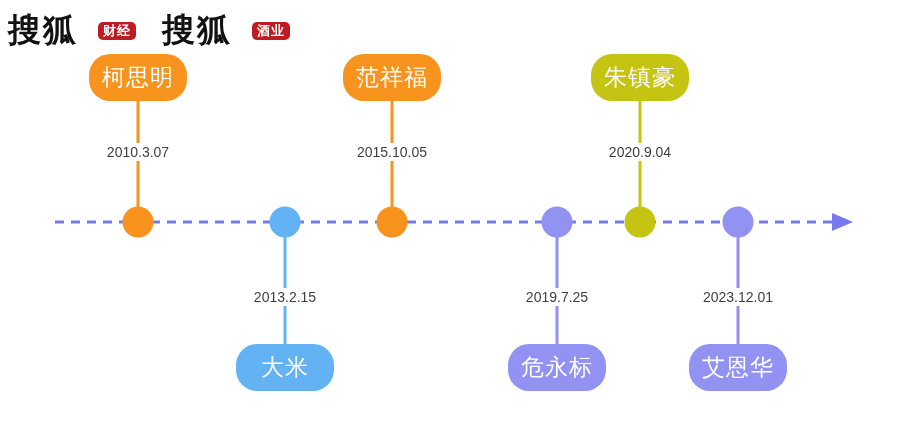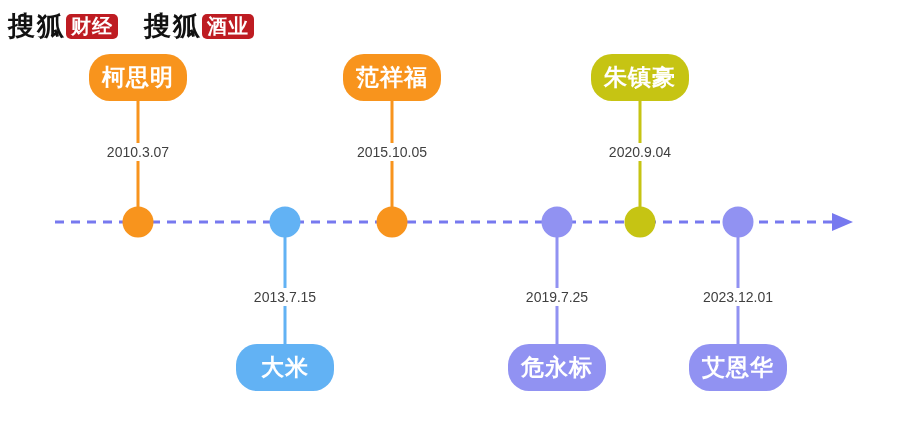--- a/index.html
+++ b/index.html
@@ -4,45 +4,45 @@
 <style>
   html,body{margin:0;padding:0;background:#fff;}
   .canvas{
     position:relative;width:900px;height:422px;background:#ffffff;overflow:hidden;
     font-family:"Liberation Sans","DejaVu Sans",sans-serif;
   }
   
   .logos{position:absolute;top:8px;left:8px;display:flex;gap:26px;align-items:center;}
   .logo{display:flex;align-items:center;}
   .logo-prefix{
-    font-size:27px;font-weight:900;color:#111;letter-spacing:2px;
+    font-size:33px;font-weight:900;color:#111;letter-spacing:2px;
     font-family:"Liberation Serif","DejaVu Serif",serif;
   }
   .logo-badge{
-    margin-left:0;background:#be1c22;color:#fff;font-size:20px;font-weight:900;
+    margin-left:20px;background:#be1c22;color:#fff;font-size:13px;font-weight:900;
     padding:2px 5px 3px 5px;border-radius:5px;letter-spacing:1px;line-height:1;
   }
   
   .axis-svg{position:absolute;top:0;left:0;z-index:1;}
   
   .event{position:absolute;top:0;left:0;width:0;height:422px;}
   .c-orange{--c:#f8941d;}
   .c-blue{--c:#62b2f4;}
   .c-olive{--c:#c6c413;}
   .c-purple{--c:#9192f2;}
   .connector{
     position:absolute;width:3px;background:var(--c);z-index:2;
     left:var(--x);transform:translateX(-50%);
   }
   .connector.top{top:98px;height:126px;}
   .connector.bottom{top:222px;height:142px;}
   .pill{
     position:absolute;left:var(--x);transform:translateX(-50%);
     width:98px;height:47px;border-radius:21px;background:var(--c);
-    color:#fff;font-size:23px;font-weight:700;letter-spacing:1px;
+    color:#fff;font-size:23px;font-weight:400;letter-spacing:1px;
     display:flex;align-items:center;justify-content:center;z-index:3;
   }
   .pill.top{top:54px;}
   .pill.bottom{top:344px;}
   .date{
     position:absolute;left:var(--x);transform:translateX(-50%);
     background:#fff;padding:1px 4px;color:#3f3f3f;font-size:14px;
     white-space:nowrap;z-index:4;
   }
   .date.top{top:143px;}
@@ -76,21 +76,21 @@
   <div class="event c-orange" style="--x:138px">
     <div class="connector top"></div>
     <div class="pill top">柯思明</div>
     <div class="date top">2010.3.07</div>
     <div class="dot"></div>
   </div>
 
   <div class="event c-blue" style="--x:285px">
     <div class="connector bottom"></div>
     <div class="pill bottom">大米</div>
-    <div class="date bottom">2013.7.15</div>
+    <div class="date bottom">2013.2.15</div>
     <div class="dot"></div>
   </div>
 
   <div class="event c-orange" style="--x:392px">
     <div class="connector top"></div>
     <div class="pill top">范祥福</div>
     <div class="date top">2015.10.05</div>
     <div class="dot"></div>
   </div>
 

